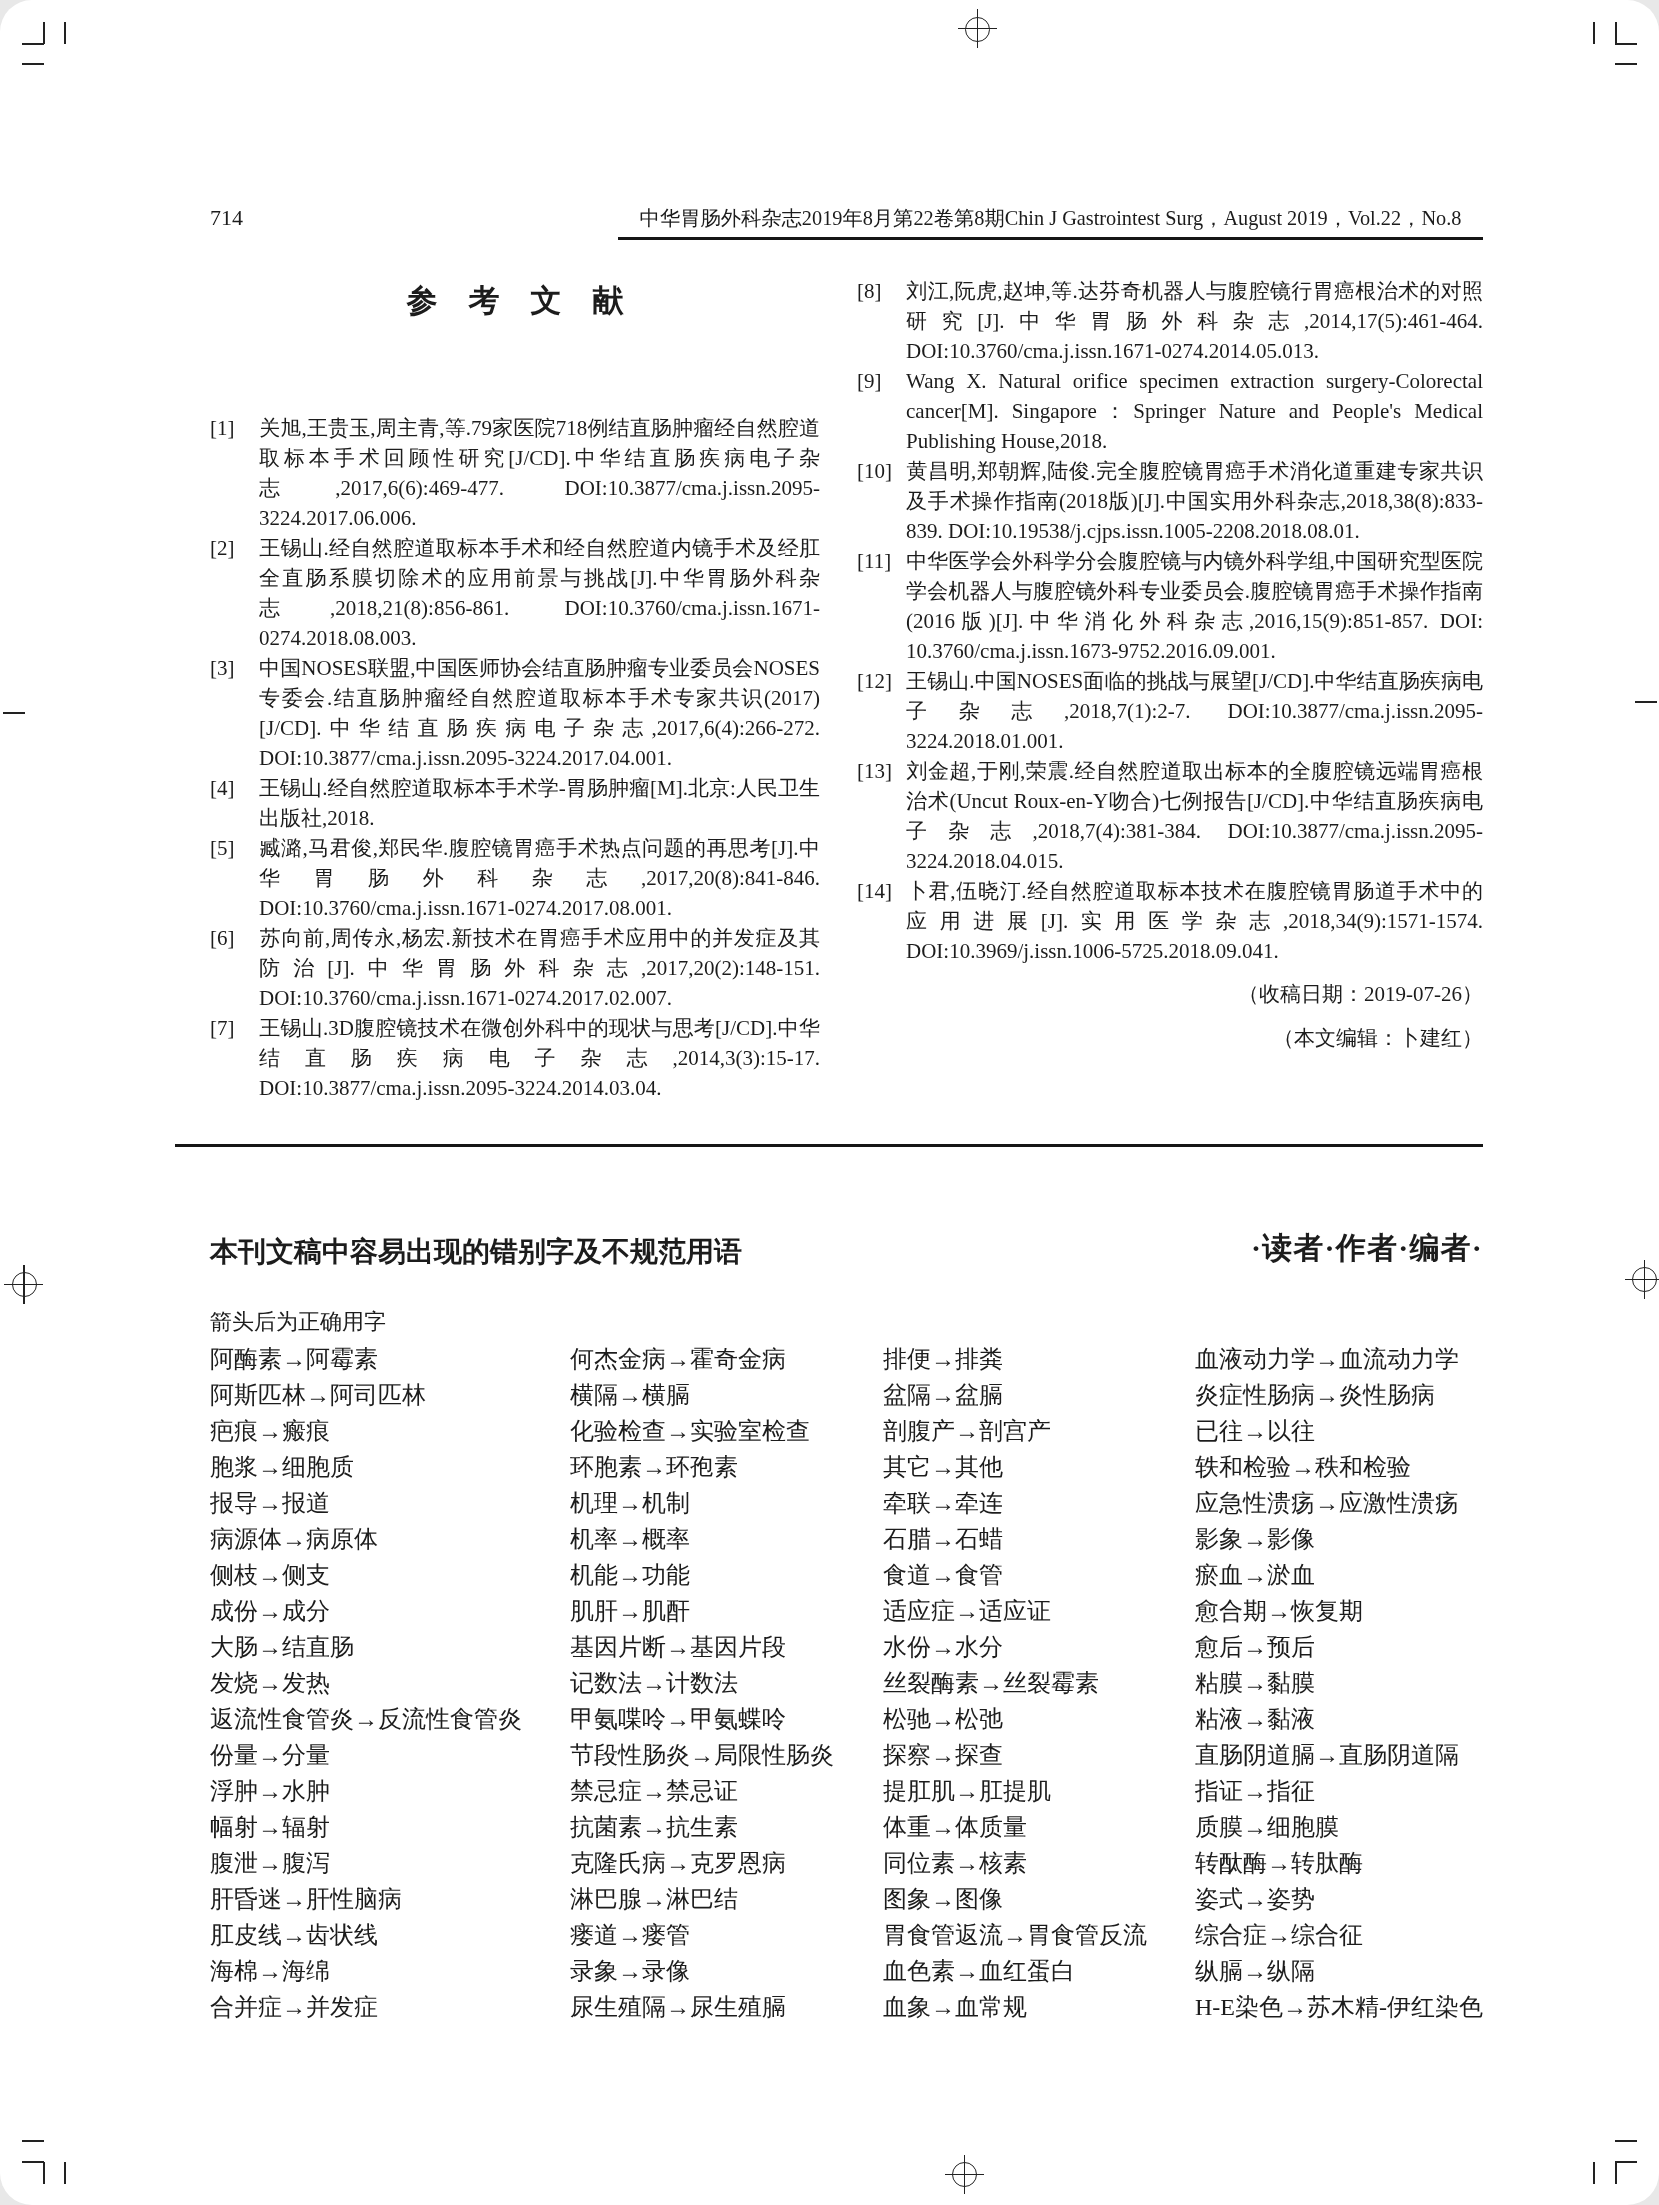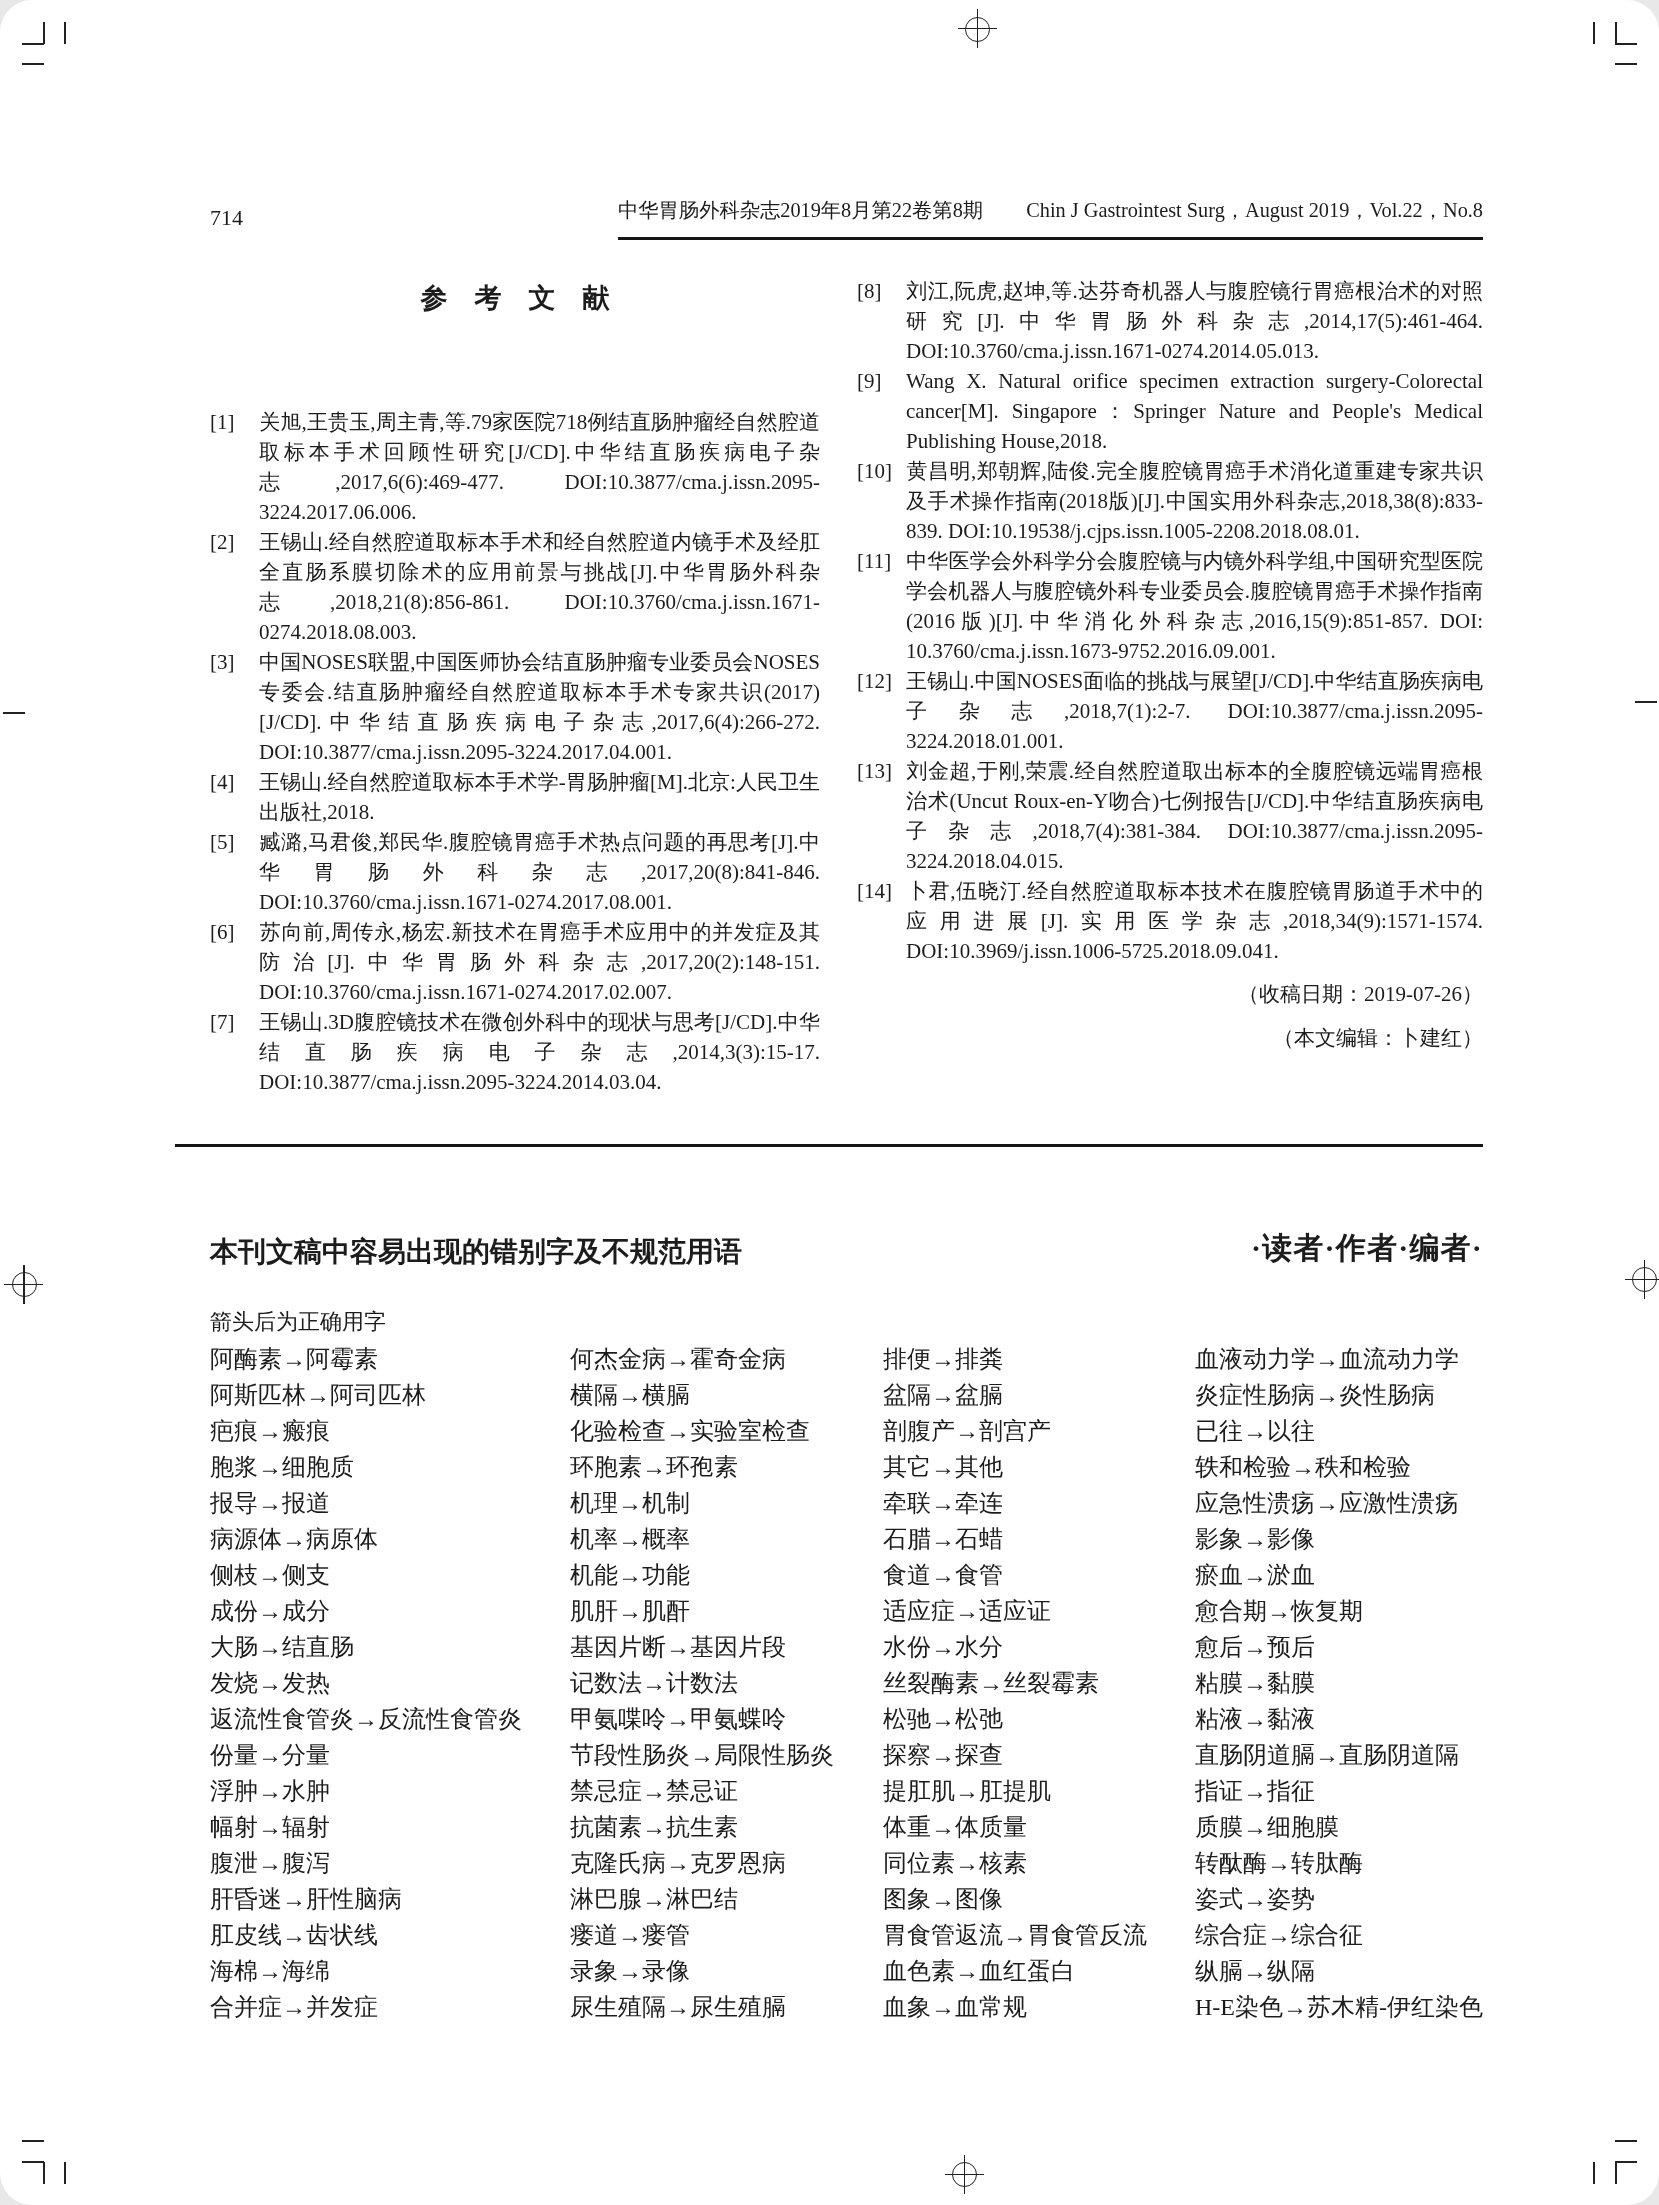--- a/index.html
+++ b/index.html
@@ -14,28 +14,28 @@
   .cmark { position:absolute; background:#222; }
   .cmark.h { width:22px; height:1.8px; }
   .cmark.v { width:1.8px; height:22px; }
   .regmark { position:absolute; width:39px; height:39px; }
   .regmark .rm-h { position:absolute; left:0; top:18.5px; width:39px; height:1.8px; background:#222; }
   .regmark .rm-v { position:absolute; left:18.5px; top:0; width:1.8px; height:39px; background:#222; }
   .regmark .rm-circle { position:absolute; left:7.4px; top:7.4px; width:25px; height:25px;
     border:1.8px solid #222; border-radius:50%; box-sizing:border-box; }
   
   .page-number { position:absolute; left:210px; top:205px; font-size:22px; line-height:25px; }
-  .journal-line { position:absolute; left:618px; top:198px; width:865px;
-    display:flex; justify-content:space-between; font-size:20.3px; line-height:25px; white-space:nowrap; }
+  .journal-line { position:absolute; left:618px; top:206px; width:865px;
+    display:flex; justify-content:center; font-size:20.3px; line-height:25px; white-space:nowrap; }
   .header-rule { position:absolute; left:618px; top:237px; width:865px; height:3.1px; background:#161616; }
   
   .ref-col { position:absolute; text-align:justify; }
   .ref-col-left  { left:210px;  top:280px; width:610px; }
   .ref-col-right { left:857px; top:276px; width:626px; }
-  .ref-heading { font-size:27px; font-weight:bold; text-align:center; margin-bottom:91px; }
+  .ref-heading { font-size:31px; font-weight:bold; text-align:center; margin-bottom:91px; }
   .ref { font-size:21px; line-height:30px; padding-left:49px; text-indent:-49px; }
   .ref-label { display:inline-block; width:49px; text-indent:0; }
   .ref-meta  { text-align:right; font-size:21px; line-height:35px; margin-top:11px; text-indent:0; }
   .ref-meta2 { text-align:right; font-size:21px; line-height:35px; margin-top:8.6px; text-indent:0; }
   
   .divider { position:absolute; left:175px; top:1144px; width:1308px; height:2.5px; background:#161616; }
   .section-label { position:absolute; right:176px; top:1228px; font-size:30px; font-weight:bold;
     letter-spacing:1.2px; white-space:nowrap; }
   .section-title { position:absolute; left:210px; top:1233px; margin:0; font-size:28px; font-weight:bold;
     font-family:"Liberation Sans","DejaVu Sans",sans-serif; white-space:nowrap;text-align:right; }

